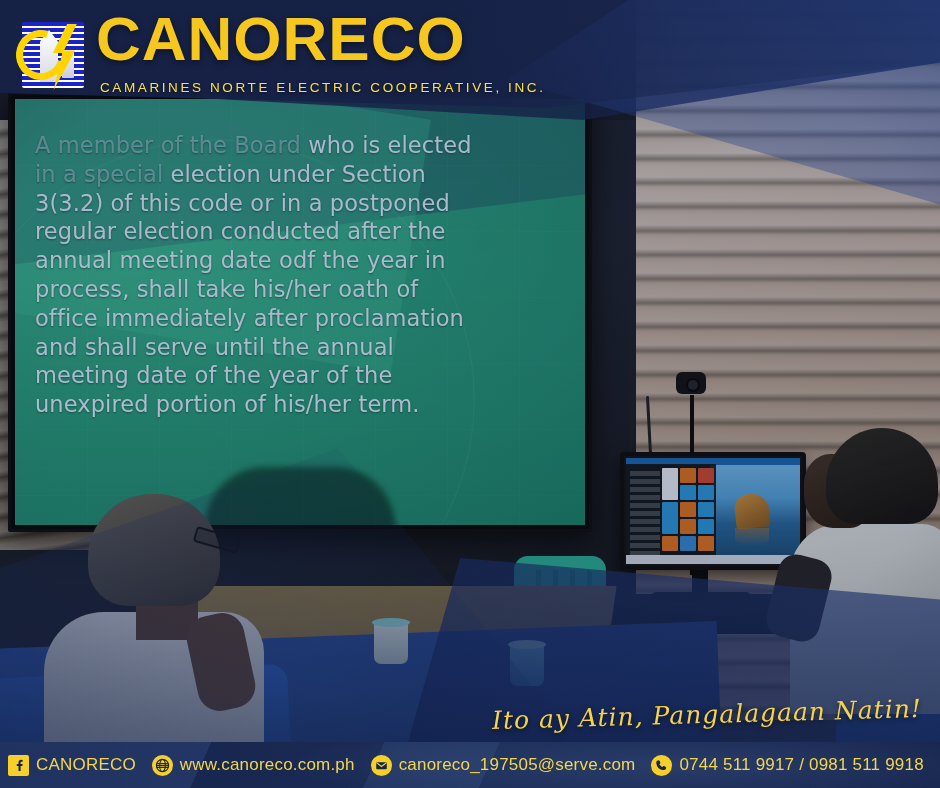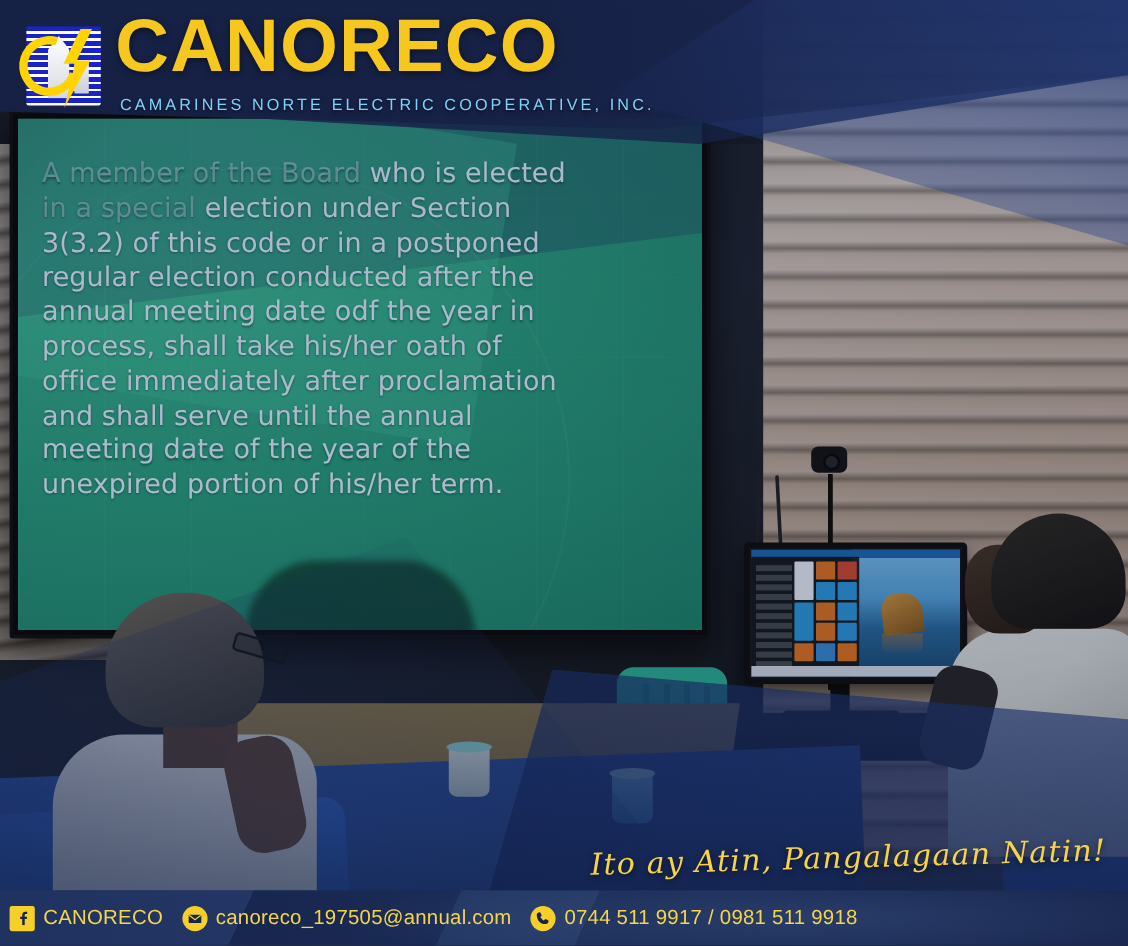--- a/index.html
+++ b/index.html
@@ -317,21 +317,21 @@
     clip-path:polygon(58% 0,22% 44%,46% 44%,24% 100%,78% 40%,50% 40%,82% 0);
   }
   .brand-title{
     position:absolute;left:96px;top:8px;
     color:#f6c81f;font-size:62px;font-weight:700;letter-spacing:1px;
     font-family:"Liberation Sans",sans-serif;line-height:1;
     text-shadow:0 2px 6px rgba(0,0,0,.5);
   }
   .brand-sub{
     position:absolute;left:100px;top:80px;
-    color:#7dd3fc;font-size:13.5px;letter-spacing:2.6px;font-weight:400;
+    color:#fde047;font-size:13.5px;letter-spacing:2.6px;font-weight:400;
     font-family:"Liberation Sans",sans-serif;
     text-shadow:0 1px 3px rgba(0,0,0,.6);
   }
 
   
   .tagline{
     position:absolute;right:18px;top:700px;
     color:#f6d34a;font-size:25px;
     font-family:"DejaVu Serif",serif;font-style:italic;font-weight:400;
     letter-spacing:1px;
@@ -509,29 +509,39 @@
 
     <div class="fitem">
       <span class="ico sq">
         <svg width="12" height="12" viewBox="0 0 12 12">
             <path d="M7.6 12V6.9h1.7l.26-2H7.6V3.63c0-.58.16-.97 1-.97h1.06V.88A14 14 0 0 0 8.11.8C6.58.8 5.53 1.73 5.53 3.45V4.9H3.8v2h1.73V12z" fill="#16244c"></path>
           </svg>
       </span>
       <span class="txt">CANORECO</span>
     </div>
 
+    <div class="fitem">
+      <span class="ico round">
+        <svg width="15" height="15" viewBox="0 0 16 16">
+          <circle cx="8" cy="8" r="6.5" fill="none" stroke="#16244c" stroke-width="1.2"></circle>
+          <ellipse cx="8" cy="8" rx="3" ry="6.5" fill="none" stroke="#16244c" stroke-width="1.1"></ellipse>
+          <path d="M1.8 6h12.4M1.8 10h12.4M1.5 8h13" stroke="#16244c" stroke-width="1.1"></path>
+        </svg>
+      </span>
+      <span class="txt">www.canoreco.com.ph</span>
+    </div>
 
     <div class="fitem">
       <span class="ico round">
         <svg width="13" height="13" viewBox="0 0 16 16">
           <rect x="1.5" y="4" width="13" height="8.6" rx="1.2" fill="#16244c"></rect>
           <path d="M2 4.6l6 4.6 6-4.6" fill="none" stroke="#f6cf2a" stroke-width="1.3"></path>
         </svg>
       </span>
-      <span class="txt">canoreco_197505@annual.com</span>
+      <span class="txt">canoreco_197505@serve.com</span>
     </div>
 
     <div class="fitem">
       <span class="ico round">
         <svg width="13" height="13" viewBox="0 0 16 16">
           <path d="M4.4 1.6c.6 0 1 .3 1.3.9l.8 1.7c.3.6.1 1.1-.4 1.5l-.7.6c.7 1.6 2 2.9 3.6 3.6l.6-.8c.4-.5.9-.6 1.5-.4l1.7.8c.6.3.9.7.9 1.3 0 1.7-1.4 3-3.1 2.8C5.9 14 2 10.1 1.6 4.7 1.4 3 2.7 1.6 4.4 1.6z" fill="#16244c"></path>
         </svg>
       </span>
       <span class="txt">0744 511 9917 / 0981 511 9918</span>
     </div>

